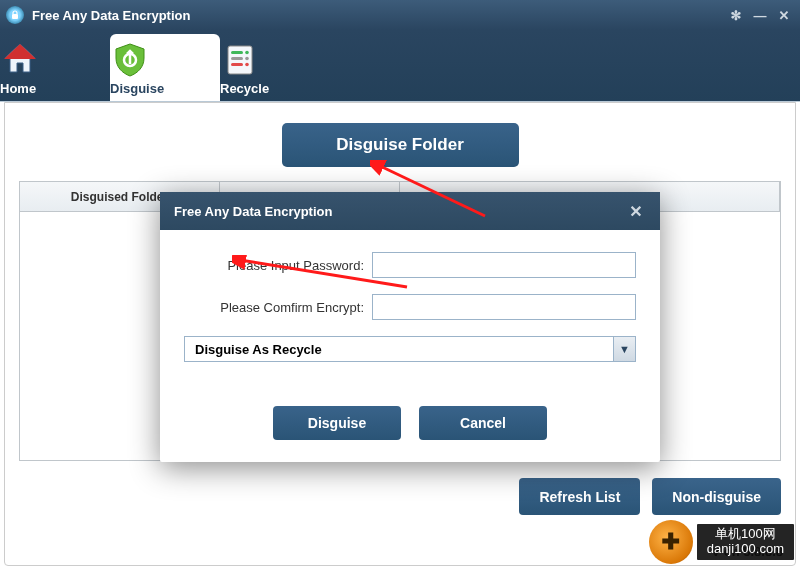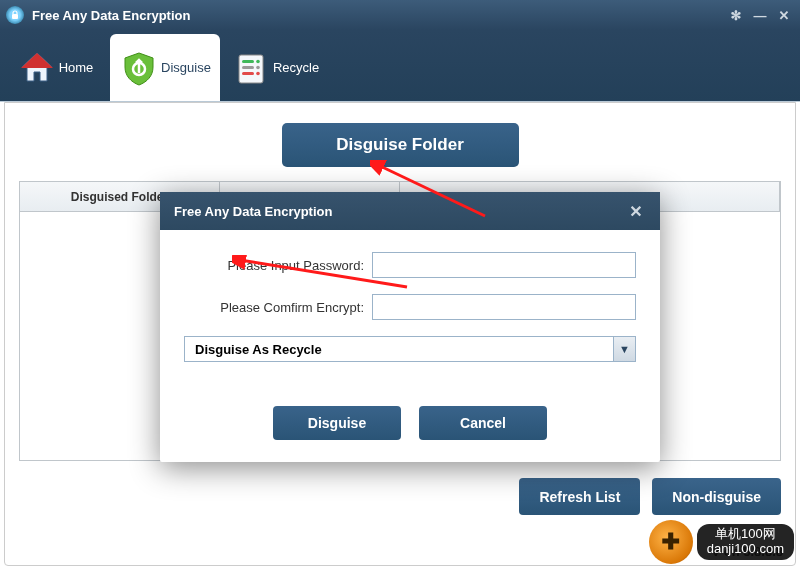--- a/index.html
+++ b/index.html
@@ -6,21 +6,21 @@
 body { width: 800px; height: 570px; background: #fff; position: relative; overflow: hidden; }
 
 
 .titlebar { height: 30px; background: linear-gradient(#3d5c7a, #2a4560); color: #fff; display: flex; align-items: center; padding: 0 8px 0 6px; font-size: 13px; font-weight: bold; }
 .titlebar .app-icon { width: 18px; height: 18px; margin-right: 8px; background: radial-gradient(circle, #7fd4ff 40%, #004a6e); border-radius: 50%; display: flex; align-items: center; justify-content: center; font-size: 8px; }
 .titlebar .spacer { flex: 1; }
 .titlebar .win-icon { width: 16px; height: 16px; margin-left: 8px; display: flex; align-items: center; justify-content: center; color: #cfd8e0; font-size: 13px; cursor: pointer; }
 
 
 .toolbar { height: 72px; background: linear-gradient(#2a4560, #234059); display: flex; border-bottom: 1px solid #b9c9d6; }
-.tab { width: 110px; display: flex; flex-direction: row; align-items: center; justify-content: center; color: #fff; font-size: 13px; font-weight: normal; cursor: pointer; border-radius: 6px 6px 0 0; margin-top: 4px; gap: 2px; }
+.tab { width: 110px; display: flex; flex-direction: column; justify-content: center; color: #fff; font-size: 13px; font-weight: bold; cursor: pointer; border-radius: 6px 6px 0 0; margin-top: 4px; gap: 2px; }
 .tab.active { background: #fff; color: #2a4560; }
 .tab .ticon { width: 40px; height: 40px; display: flex; align-items: center; justify-content: center; }
 
 
 .main { position: absolute; top: 102px; left: 4px; right: 4px; bottom: 4px; border: 1px solid #ccc; border-radius: 0 0 4px 4px; background: #fff; }
 .main-btn { margin: 20px auto 14px; width: 237px; height: 44px; background: linear-gradient(#39638a, #2a5476); color: #fff; border: none; border-radius: 5px; font-size: 17px; font-weight: bold; display: flex; align-items: center; justify-content: center; cursor: pointer; }
 
 .grid { margin: 0 14px; border: 1px solid #c0c6cb; }
 .grid-head { display: flex; background: linear-gradient(#f5f7f9, #e8edf1); border-bottom: 1px solid #c0c6cb; height: 30px; }
 .grid-head > div { border-right: 1px solid #c0c6cb; font-size: 12px; font-weight: bold; color: #333; display: flex; align-items: center; justify-content: center; }
@@ -31,21 +31,21 @@
 .grid-body { height: 248px; background: #fff; }
 
 .bottom-btns { position: absolute; right: 14px; bottom: 50px; display: flex; gap: 12px; }
 .btn-blue { height: 37px; padding: 0 20px; background: linear-gradient(#3a648b, #2a5476); color: #fff; border: none; border-radius: 4px; font-size: 14px; font-weight: bold; cursor: pointer; min-width: 120px; }
 
 .version { position: absolute; right: 12px; bottom: 6px; font-size: 13px; color: #666; font-weight: bold; }
 
 
 .watermark { position: absolute; right: 6px; bottom: 6px; display: flex; align-items: center; gap: 4px; z-index: 20; }
 .wm-circle { width: 44px; height: 44px; border-radius: 50%; background: radial-gradient(circle at 40% 40%, #ffb347, #d97706 70%, #7c3b00); display: flex; align-items: center; justify-content: center; color: #3a2200; font-size: 22px; font-weight: bold; }
-.wm-text { background: rgba(0,0,0,0.86); color: #fff; padding: 3px 10px 4px; border-radius: 12px; font-size: 13px; text-align: center; line-height: 1.15; }
+.wm-text { background: rgba(0,0,0,0.86); color: #fff; padding: 3px 10px 4px; border-radius: 1px; font-size: 13px; text-align: center; line-height: 1.15; }
 
 
 .overlay { position: absolute; inset: 0; z-index: 10; }
 .dialog { position: absolute; left: 160px; top: 192px; width: 500px; background: #fff; box-shadow: 0 6px 30px rgba(0,0,0,.45); border-radius: 2px; }
 .dlg-head { height: 38px; background: linear-gradient(#37536d, #2d4961); color: #fff; display: flex; align-items: center; padding: 0 14px; font-size: 13px; font-weight: bold; }
 .dlg-head .spacer { flex: 1; }
 .dlg-close { width: 20px; height: 20px; color: #cfd8e0; font-size: 16px; display: flex; align-items: center; justify-content: center; cursor: pointer; }
 .dlg-body { padding: 22px 24px 10px; }
 .form-row { display: flex; align-items: center; margin-bottom: 16px; }
 .form-row label { width: 180px; text-align: right; margin-right: 8px; font-size: 13px; color: #333; }

